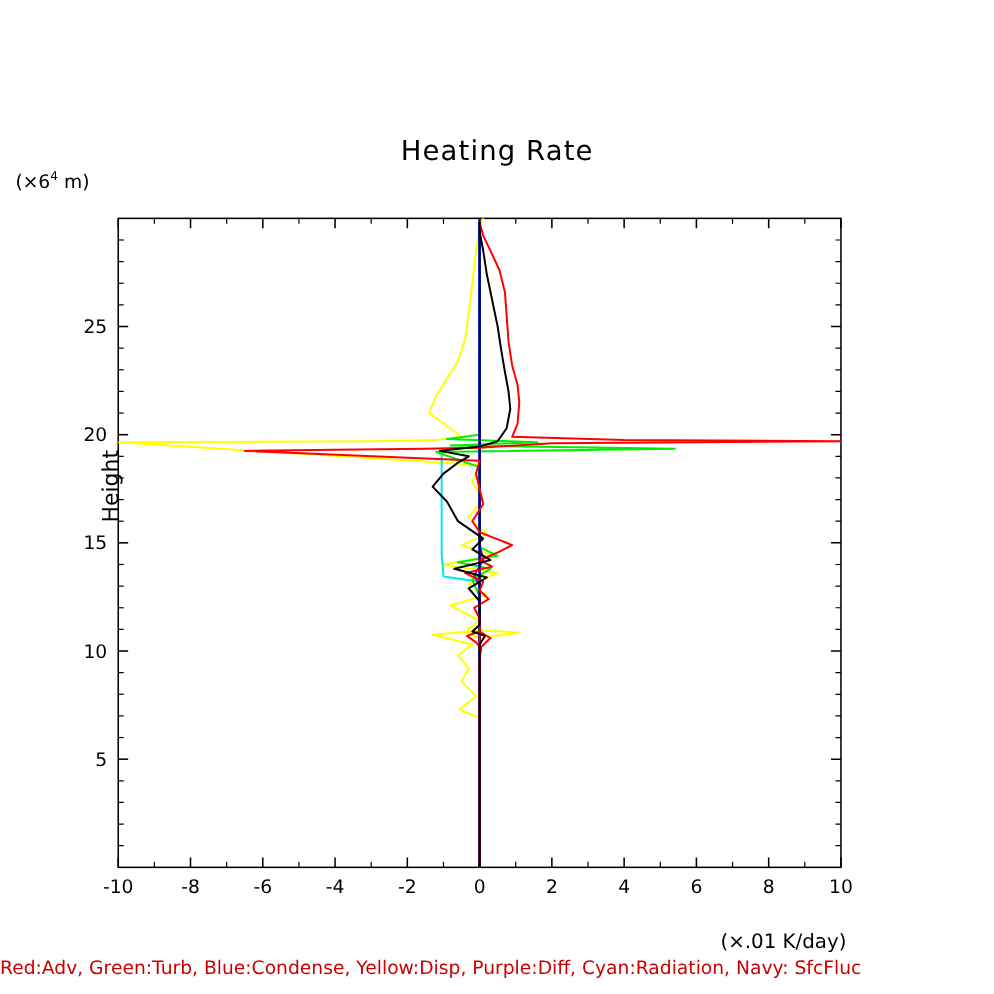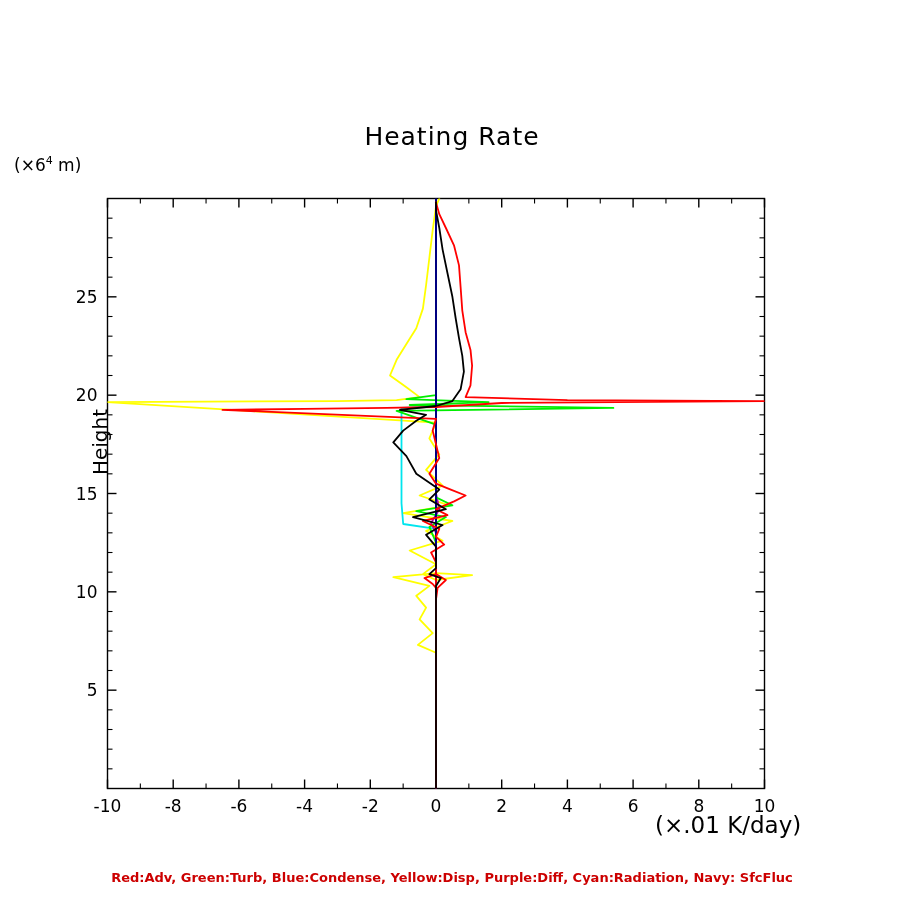--- a/index.html
+++ b/index.html
@@ -37,44 +37,43 @@
     font-size: 17px;
     white-space: nowrap;
   }
   .ylabel-units sup {
     font-size: 11px;
     vertical-align: super;
   }
   .xlabel-units {
     position: absolute;
     left: 655px;
-    top: 812px;
-    font-size: 23px;
+    top: 846px;
+    font-size: 18px;
     white-space: nowrap;
   }
   .ylabel-text {
     position: absolute;
     left: 30px;
     top: 430px;
     width: 140px;
     text-align: center;
     font-size: 20px;
     transform: rotate(-90deg);
     transform-origin: 50% 50%;
   }
   .caption {
     position: absolute;
     left: 0;
     top: 870px;
-    width: 904px;
+    width: 764px;
     text-align: center;
-    font-size: 13px;
+    font-size: 17px;
     color: #cc0000;
     white-space: nowrap;
-    font-weight: bold;
   }
   svg.plot {
     position: absolute;
     left: 0;
     top: 0;
   }
   .tick-label {
     font-family: "DejaVu Sans", sans-serif;
     font-size: 17px;
     fill: #000;

